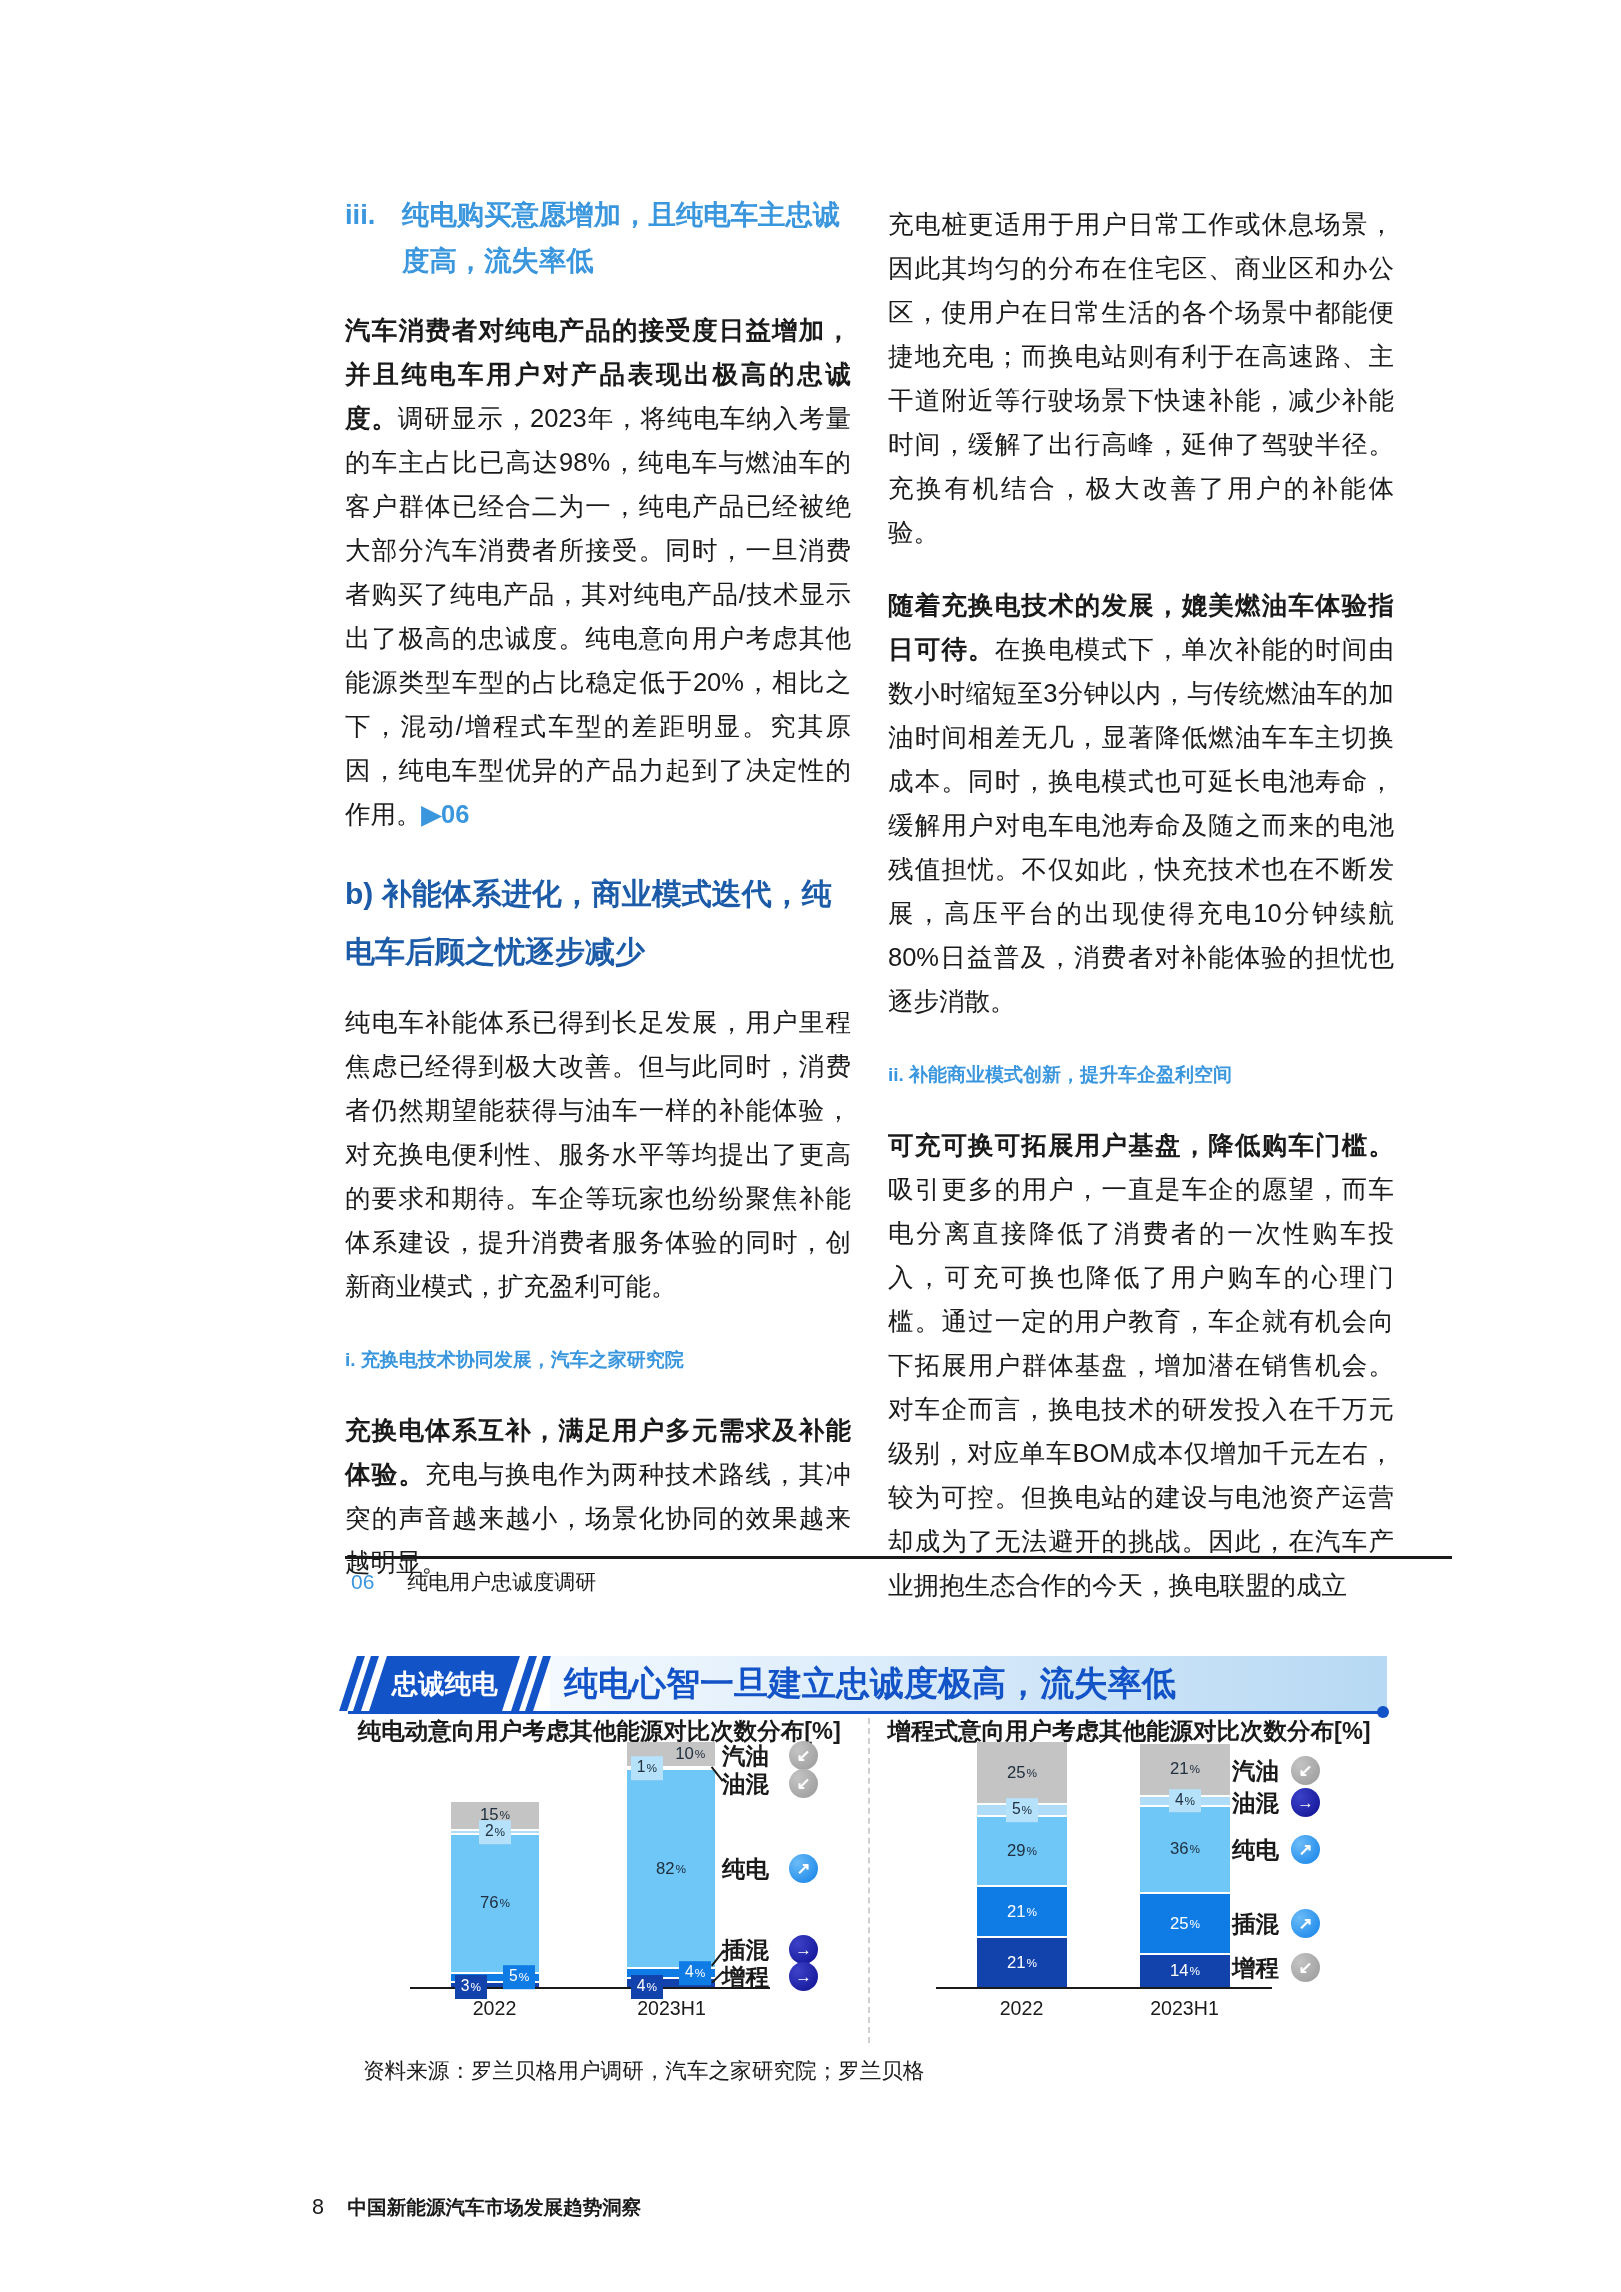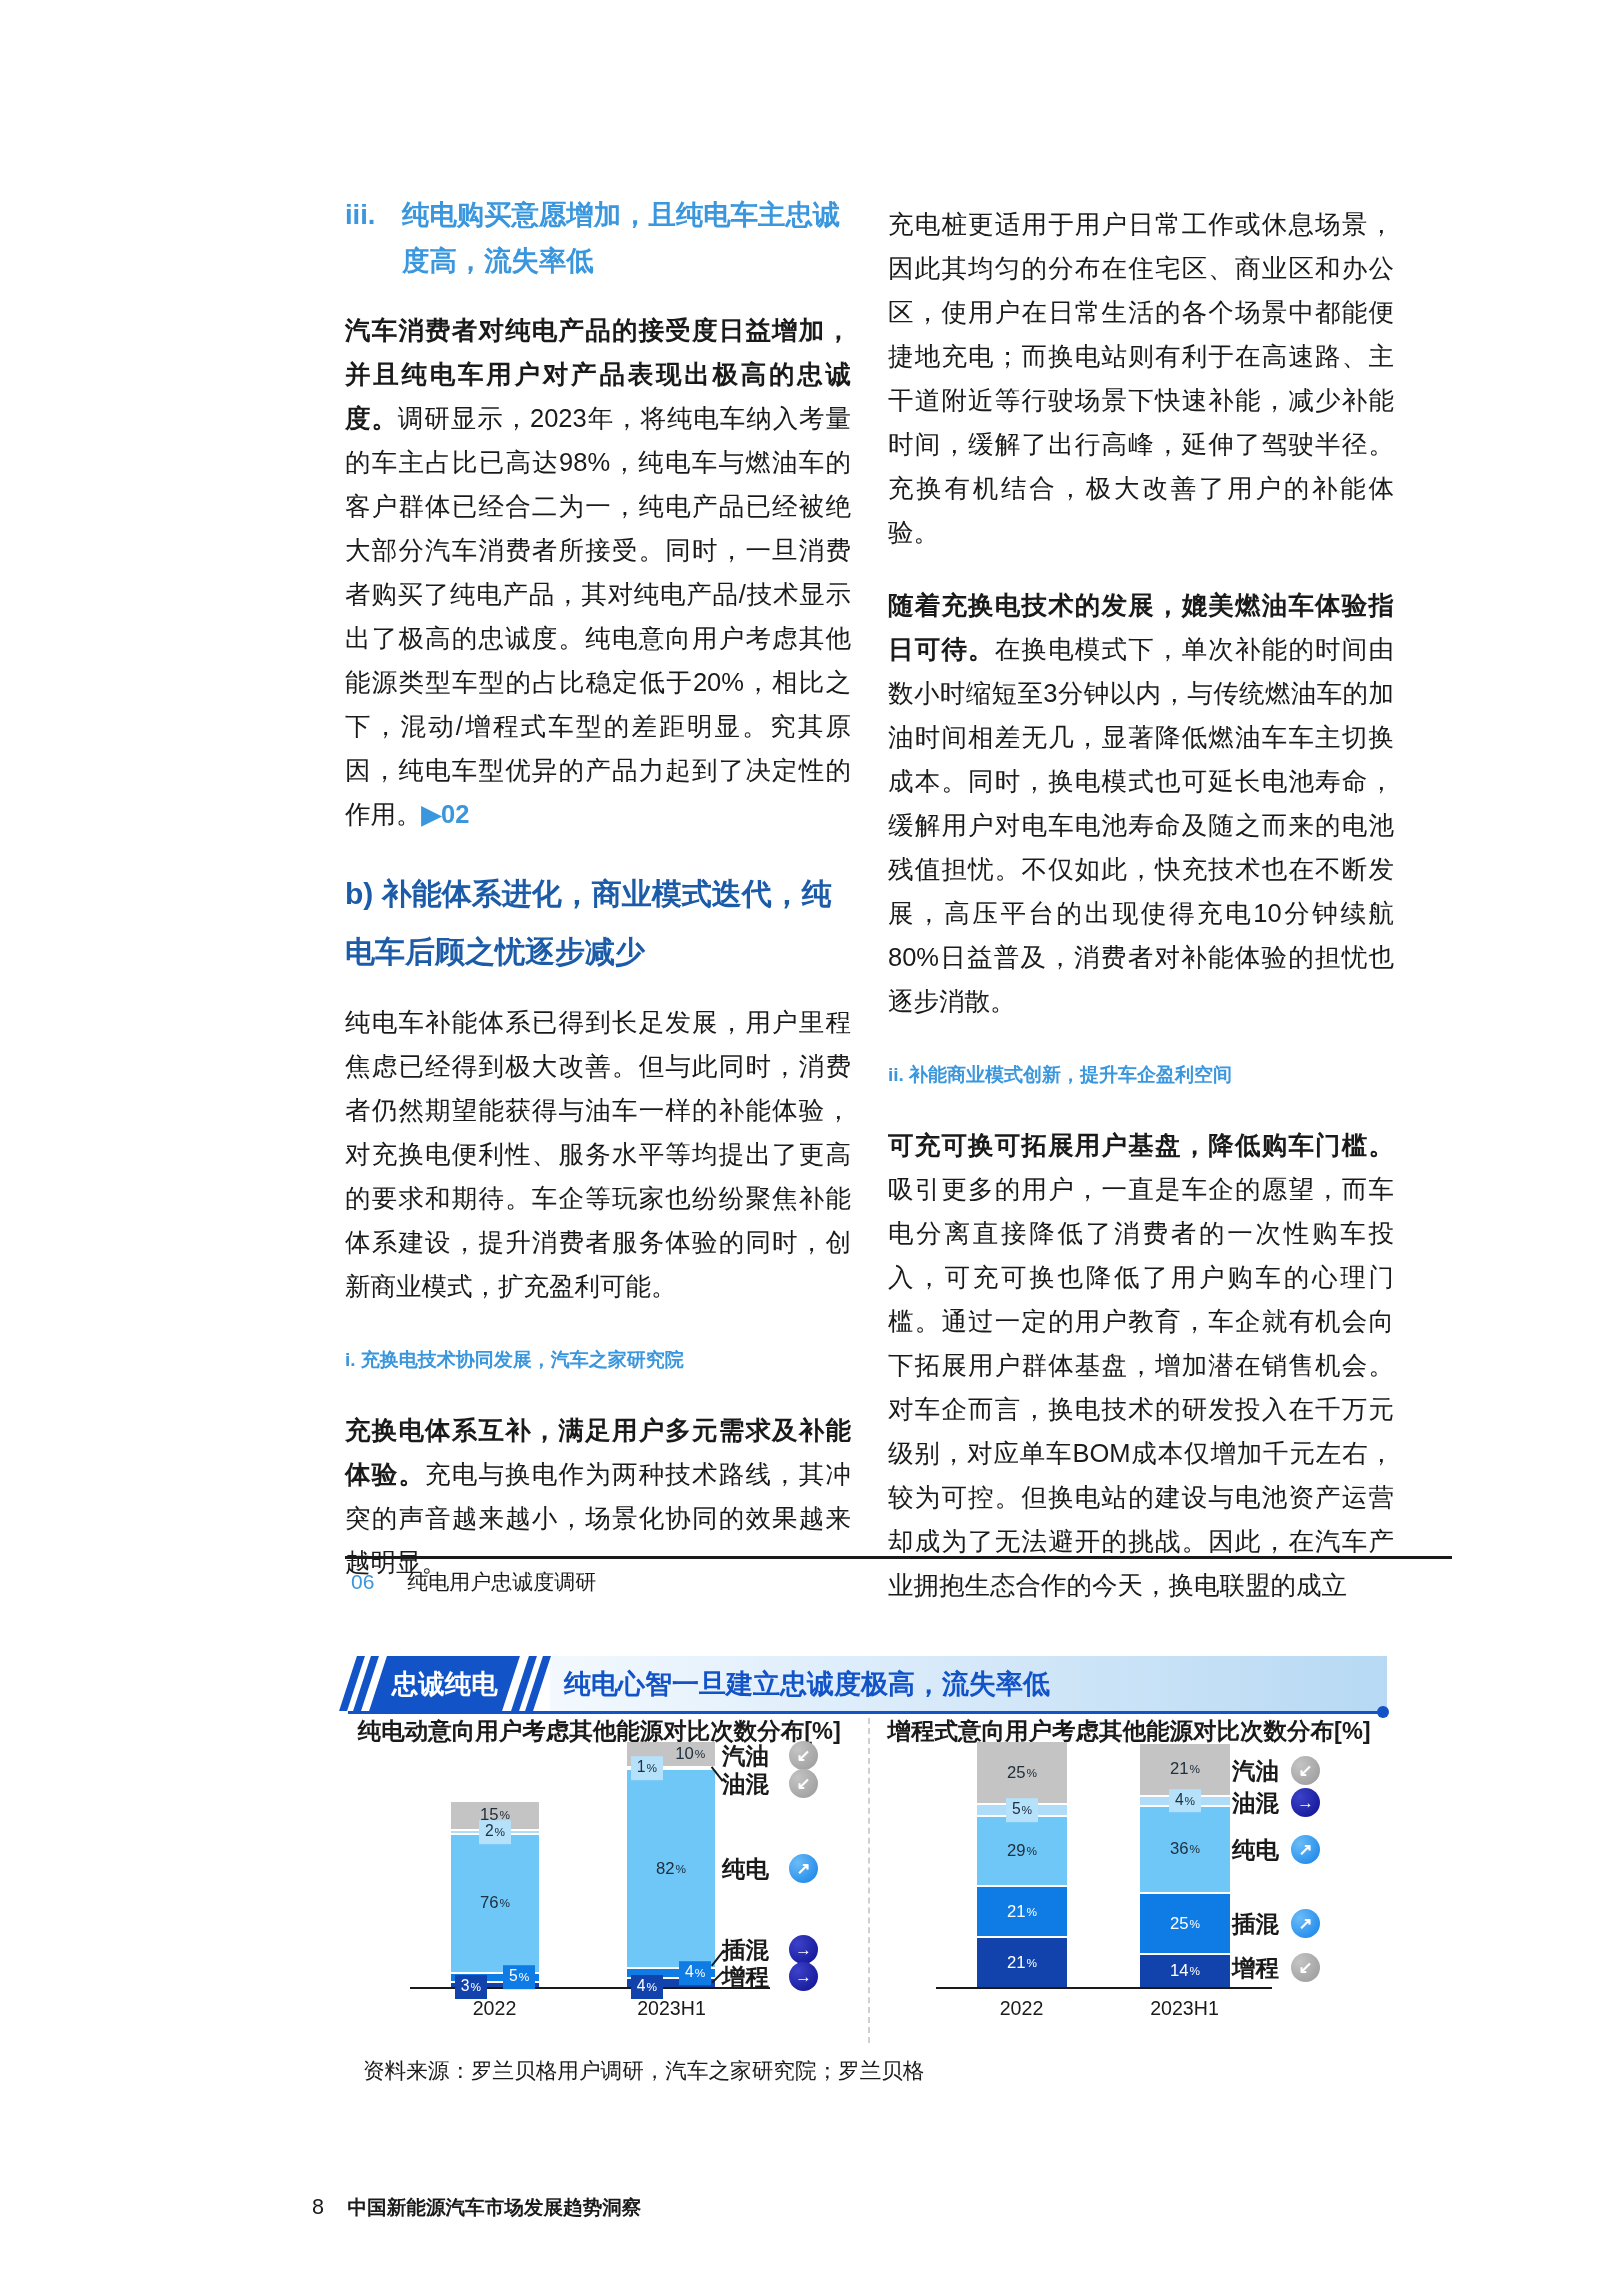--- a/index.html
+++ b/index.html
@@ -24,21 +24,21 @@
   .fig-num{color:#3a96dd;}
   .fig-title{margin-left:33px;color:#1a1a1a;}
   .banner{position:absolute;left:348px;top:1656px;width:1039px;height:55px;display:flex;align-items:stretch;}
   .stripe{width:7.8px;background:#1353c8;transform:skewX(-18deg);flex:none;}
   .st-m5{margin-right:5.9px;} .st-m8{margin-right:8.8px;}
   .pill{width:133px;flex:none;background:#1353c8;transform:skewX(-18deg);
         display:flex;align-items:center;justify-content:center;margin-right:8.8px;}
   .pill span{transform:skewX(18deg);color:#ffffff;font-weight:bold;font-size:26.5px;white-space:nowrap;}
   .bstrip{flex:1;background:linear-gradient(90deg,#f3f9fe 0%,#d8eafa 45%,#b7d9f3 100%);
           display:flex;align-items:center;padding-left:13.7px;}
-  .bstrip span{color:#1353c8;font-weight:bold;font-size:27px;white-space:nowrap;}
+  .bstrip span{color:#1353c8;font-weight:bold;font-size:34px;white-space:nowrap;}
   .bline{position:absolute;left:348px;top:1711px;width:1032px;height:2.9px;background:#1353c8;}
   .bdot{position:absolute;left:1377px;top:1706px;width:11.8px;height:11.8px;border-radius:50%;background:#1353c8;}
   .divider{position:absolute;left:868px;top:1718px;height:325px;border-left:2px dashed #cfcfcf;}
   .panel{position:absolute;top:1710px;}
   #chart-0{left:345px;width:519px;height:345px;}
   #chart-1{left:870px;width:551px;height:345px;}
   .c-title{position:absolute;font-size:23.5px;font-weight:bold;color:#1a1a1a;white-space:nowrap;}
   .axis{position:absolute;height:2px;background:#1a1a1a;}
   .bar{position:absolute;display:flex;flex-direction:column;}
   .seg{position:relative;box-sizing:border-box;}
@@ -69,21 +69,21 @@
   .footer .ftitle{margin-left:23.5px;font-size:19.6px;font-weight:bold;}
 </style>
 </head>
 <body>
 
 <div class="col" id="col-left">
   <div class="h-sub">
     <span class="marker">iii.</span>
     <span>纯电购买意愿增加，且纯电车主忠诚度高，流失率低</span>
   </div>
-  <p><span class="lead">汽车消费者对纯电产品的接受度日益增加，并且纯电车用户对产品表现出极高的忠诚度。</span><span>调研显示，2023年，将纯电车纳入考量的车主占比已高达98%，纯电车与燃油车的客户群体已经合二为一，纯电产品已经被绝大部分汽车消费者所接受。同时，一旦消费者购买了纯电产品，其对纯电产品/技术显示出了极高的忠诚度。纯电意向用户考虑其他能源类型车型的占比稳定低于20%，相比之下，混动/增程式车型的差距明显。究其原因，纯电车型优异的产品力起到了决定性的作用。</span><span class="ref">▶02</span></p>
+  <p><span class="lead">汽车消费者对纯电产品的接受度日益增加，并且纯电车用户对产品表现出极高的忠诚度。</span><span>调研显示，2023年，将纯电车纳入考量的车主占比已高达98%，纯电车与燃油车的客户群体已经合二为一，纯电产品已经被绝大部分汽车消费者所接受。同时，一旦消费者购买了纯电产品，其对纯电产品/技术显示出了极高的忠诚度。纯电意向用户考虑其他能源类型车型的占比稳定低于20%，相比之下，混动/增程式车型的差距明显。究其原因，纯电车型优异的产品力起到了决定性的作用。</span><span class="ref">▶06</span></p>
   <div class="h-main">b) 补能体系进化，商业模式迭代，纯电车后顾之忧逐步减少</div>
   <p>纯电车补能体系已得到长足发展，用户里程焦虑已经得到极大改善。但与此同时，消费者仍然期望能获得与油车一样的补能体验，对充换电便利性、服务水平等均提出了更高的要求和期待。车企等玩家也纷纷聚焦补能体系建设，提升消费者服务体验的同时，创新商业模式，扩充盈利可能。</p>
   <div class="h-sub2">i. 充换电技术协同发展，汽车之家研究院</div>
   <p><span class="lead">充换电体系互补，满足用户多元需求及补能体验。</span><span>充电与换电作为两种技术路线，其冲突的声音越来越小，场景化协同的效果越来越明显。</span></p>
 </div>
 
 <div class="col" id="col-right">
   <p>充电桩更适用于用户日常工作或休息场景，因此其均匀的分布在住宅区、商业区和办公区，使用户在日常生活的各个场景中都能便捷地充电；而换电站则有利于在高速路、主干道附近等行驶场景下快速补能，减少补能时间，缓解了出行高峰，延伸了驾驶半径。充换有机结合，极大改善了用户的补能体验。</p>
   <p><span class="lead">随着充换电技术的发展，媲美燃油车体验指日可待。</span><span>在换电模式下，单次补能的时间由数小时缩短至3分钟以内，与传统燃油车的加油时间相差无几，显著降低燃油车车主切换成本。同时，换电模式也可延长电池寿命，缓解用户对电车电池寿命及随之而来的电池残值担忧。不仅如此，快充技术也在不断发展，高压平台的出现使得充电10分钟续航80%日益普及，消费者对补能体验的担忧也逐步消散。</span></p>
   <div class="h-sub2">ii. 补能商业模式创新，提升车企盈利空间</div>

